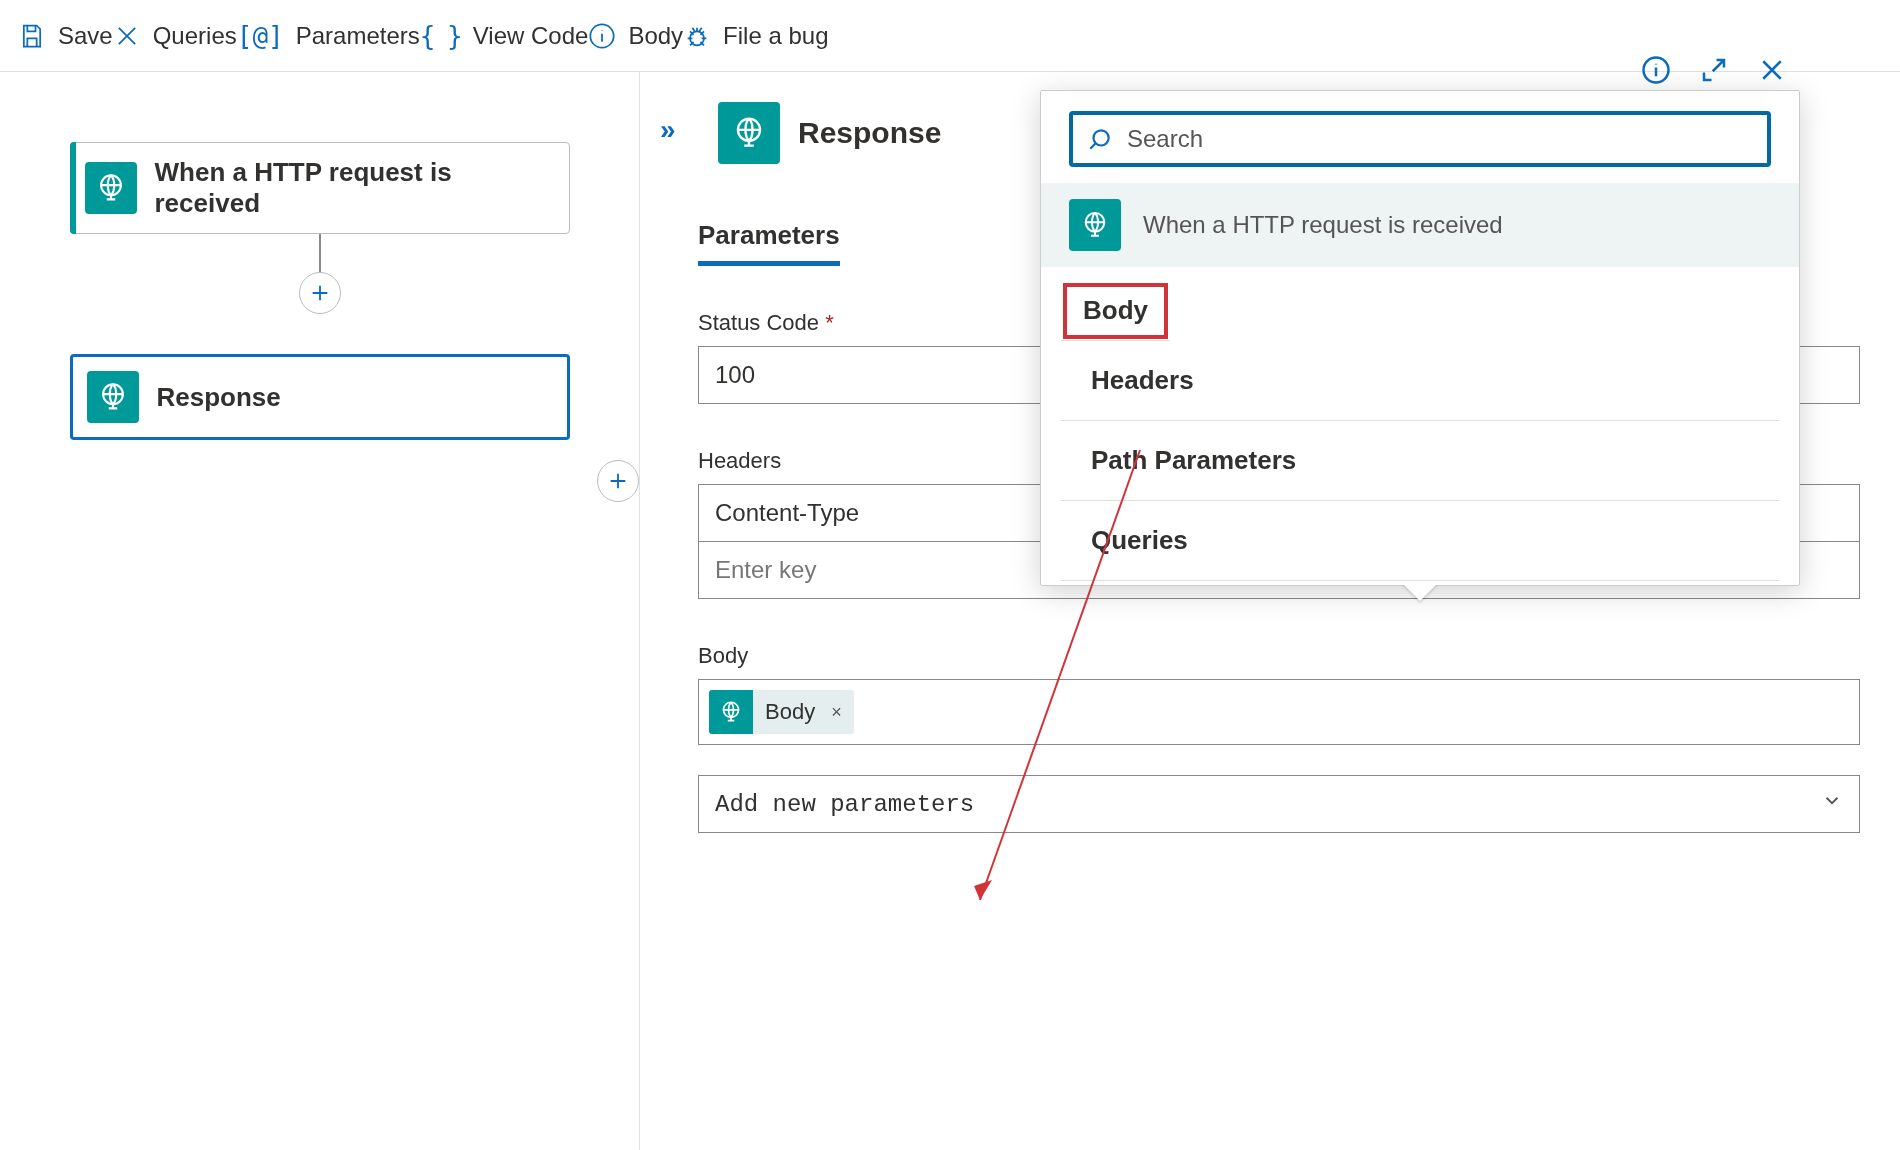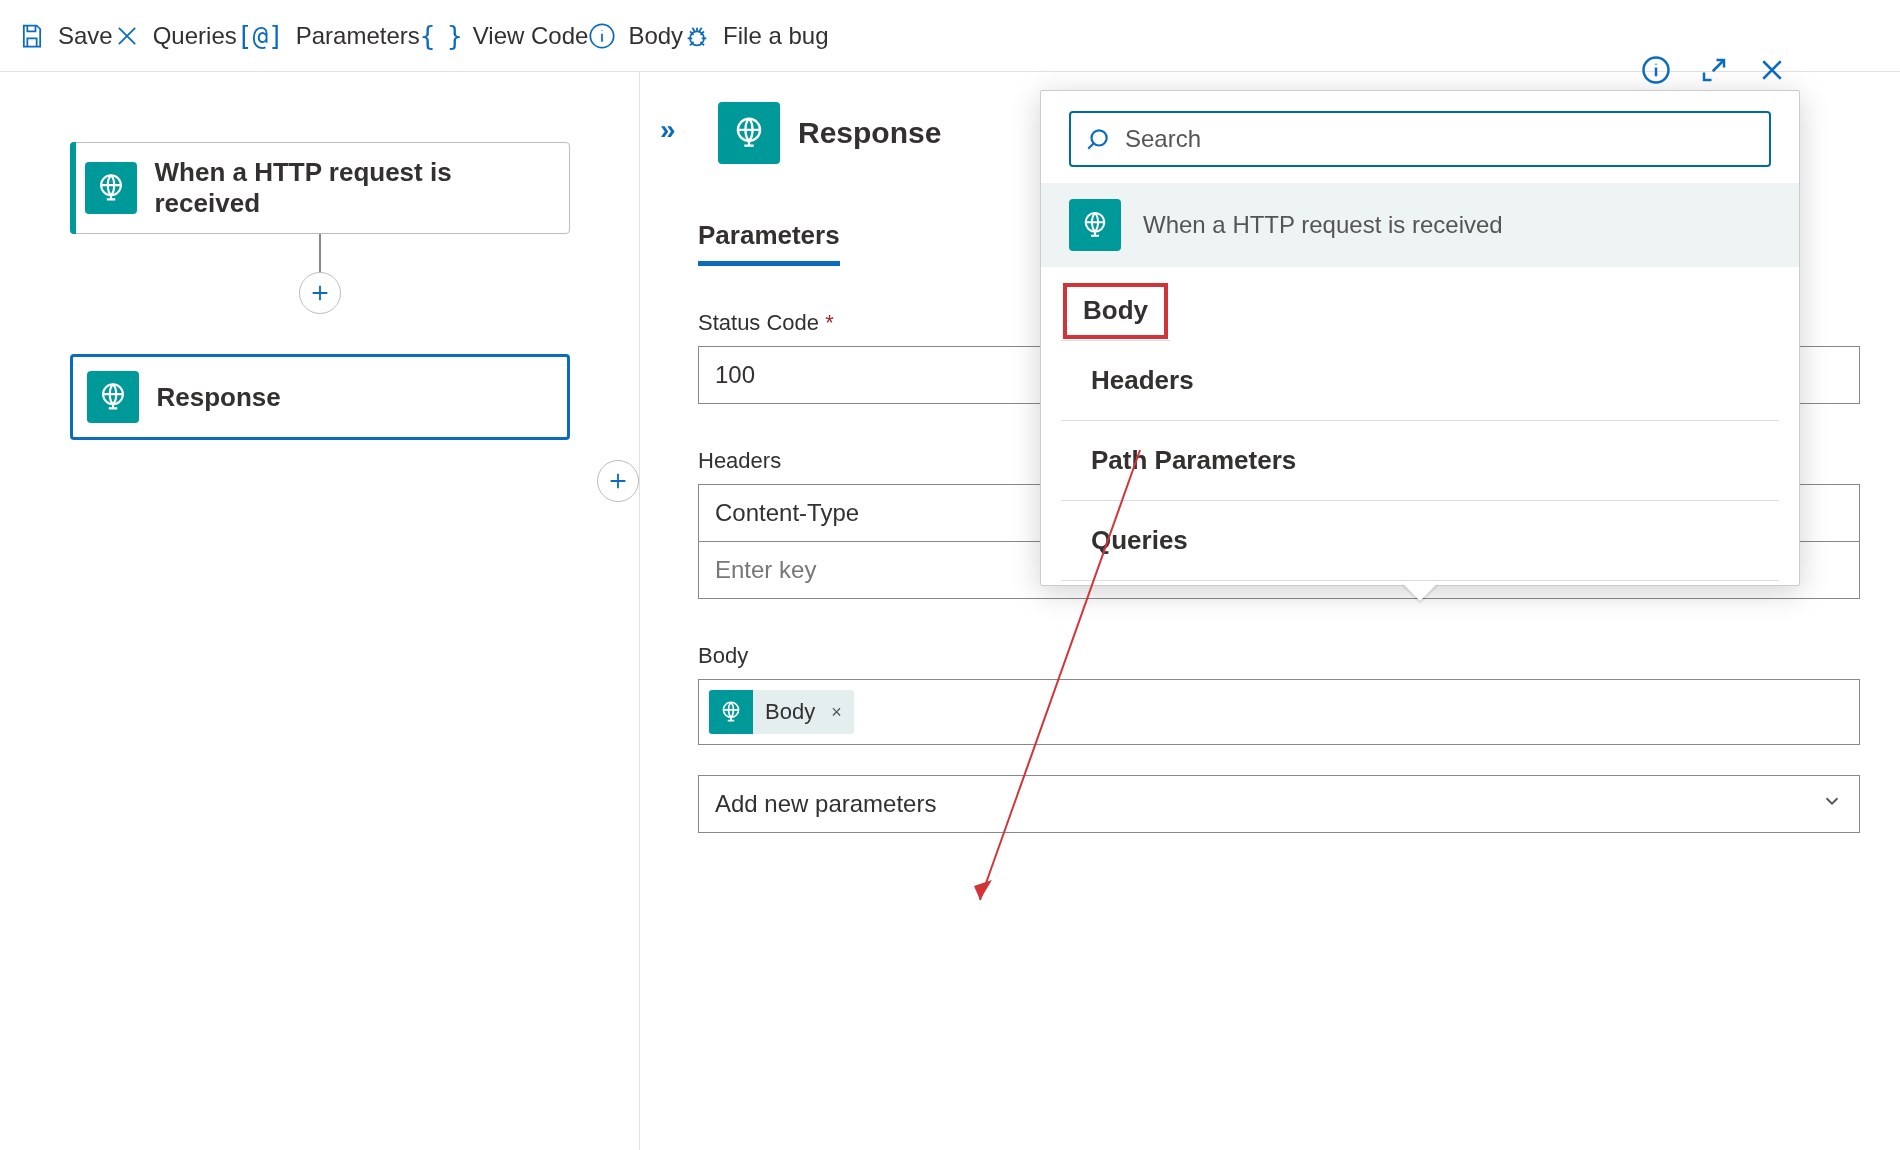--- a/index.html
+++ b/index.html
@@ -93,21 +93,21 @@
   .body-box { width:100%; border:1px solid #8a8886; min-height:66px; padding:10px; display:flex; align-items:center; }
   .token {
     display:flex; align-items:center; gap:12px;
     background:#e5eeee; border-radius:3px;
     height:44px; padding:0 12px 0 0; font-size:22px;
   }
   .token .ticon{ width:44px;height:44px; background:#009999; border-radius:3px 0 0 3px; display:flex;align-items:center;justify-content:center;}
   .token .ticon svg{width:26px;height:26px;stroke:#fff;fill:none;stroke-width:1.5;}
   .token .tx { font-size:18px; color:#555; margin-left:4px; cursor:pointer;}
 
-  .select { position:relative; }
+  .select { position:relative;font-family:Liberation Mono, monospace; }
   .select .chev { position:absolute; right:16px; top:50%; transform:translateY(-50%); }
 
   
   .popover {
     position:absolute;
     left: 1040px; top: 90px;
     width: 760px;
     background:#fff;
     border:1px solid #ccc;
     box-shadow: 0 6px 30px rgba(0,0,0,.18);
@@ -116,21 +116,21 @@
   }
   .popover-tail {
     position:absolute; left:50%; bottom:-16px; transform:translateX(-50%);
     width:0;height:0;border-left:18px solid transparent;border-right:18px solid transparent;border-top:18px solid #fff;
     filter: drop-shadow(0 2px 1px rgba(0,0,0,.15));
   }
   .pop-ctrls { position:absolute; right:12px; top:-6px; transform:translateY(-100%); display:flex; gap:28px; }
   .pop-ctrls svg { width:30px;height:30px; stroke:#0b6cbd; fill:none; stroke-width:2; cursor:pointer; }
   .search {
     margin:20px 28px 16px;
-    height:56px; border:2px solid #0369a1; border-radius:4px;
+    height:56px; border:4px solid #0369a1; border-radius:4px;
     display:flex; align-items:center; gap:14px; padding:0 14px;
   }
   .search svg{ width:26px;height:26px; stroke:#0b6cbd; fill:none; stroke-width:2; transform:scaleX(-1);}
   .search span{ color:#555; font-size:24px; }
   .src-row{
     background:#eef3f3;
     display:flex; align-items:center; gap:22px;
     padding:16px 28px;
   }
   .src-row .si{ width:52px;height:52px;background:#009999;border-radius:4px;display:flex;align-items:center;justify-content:center;}

